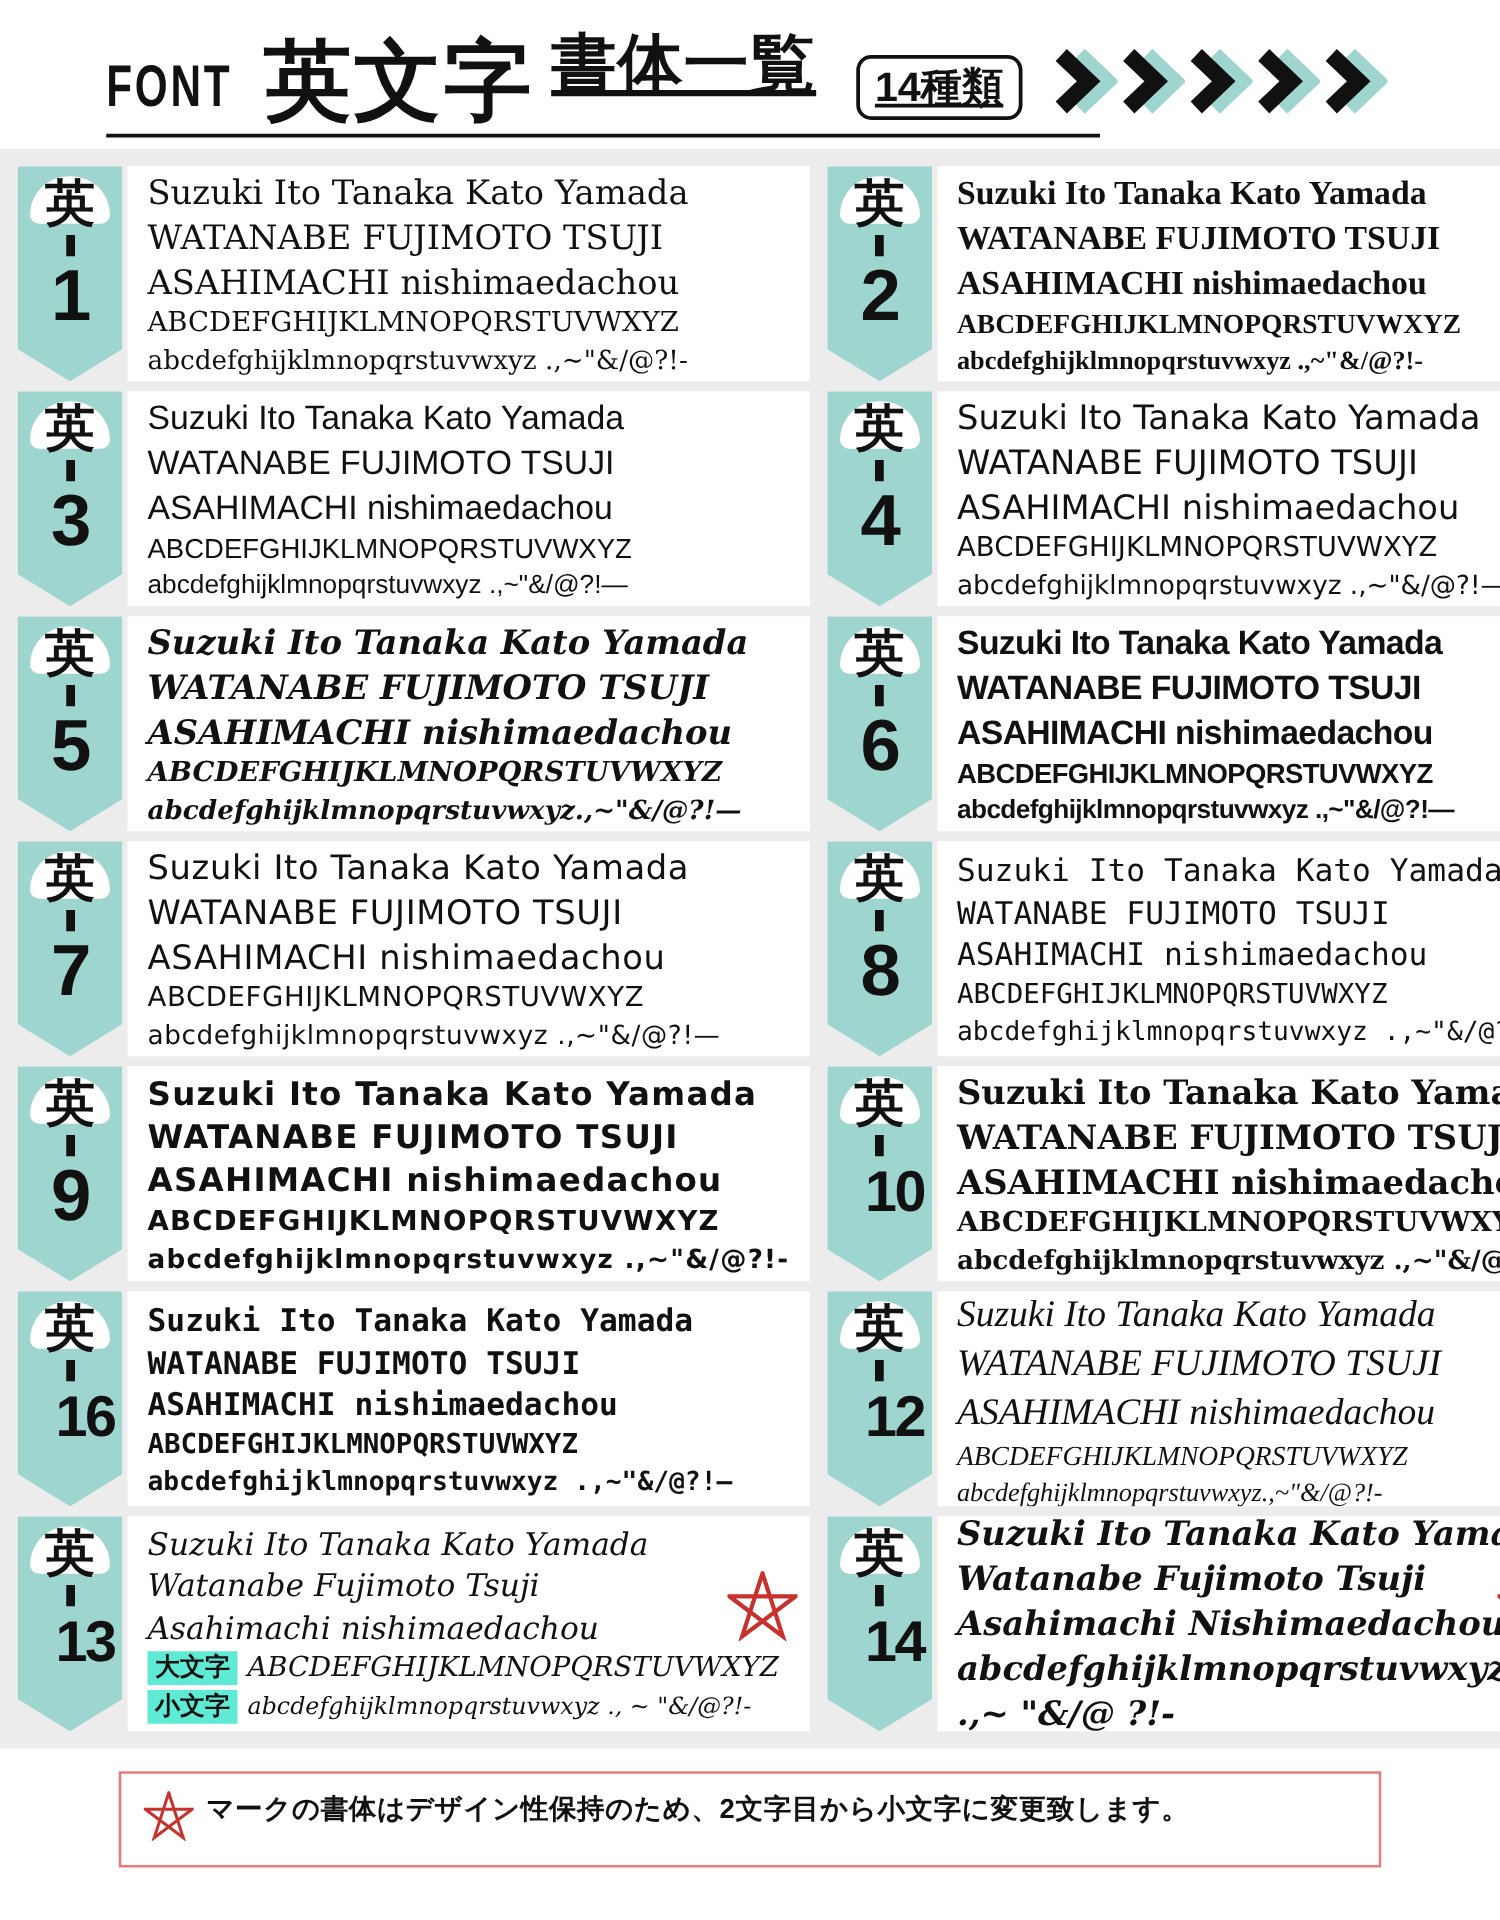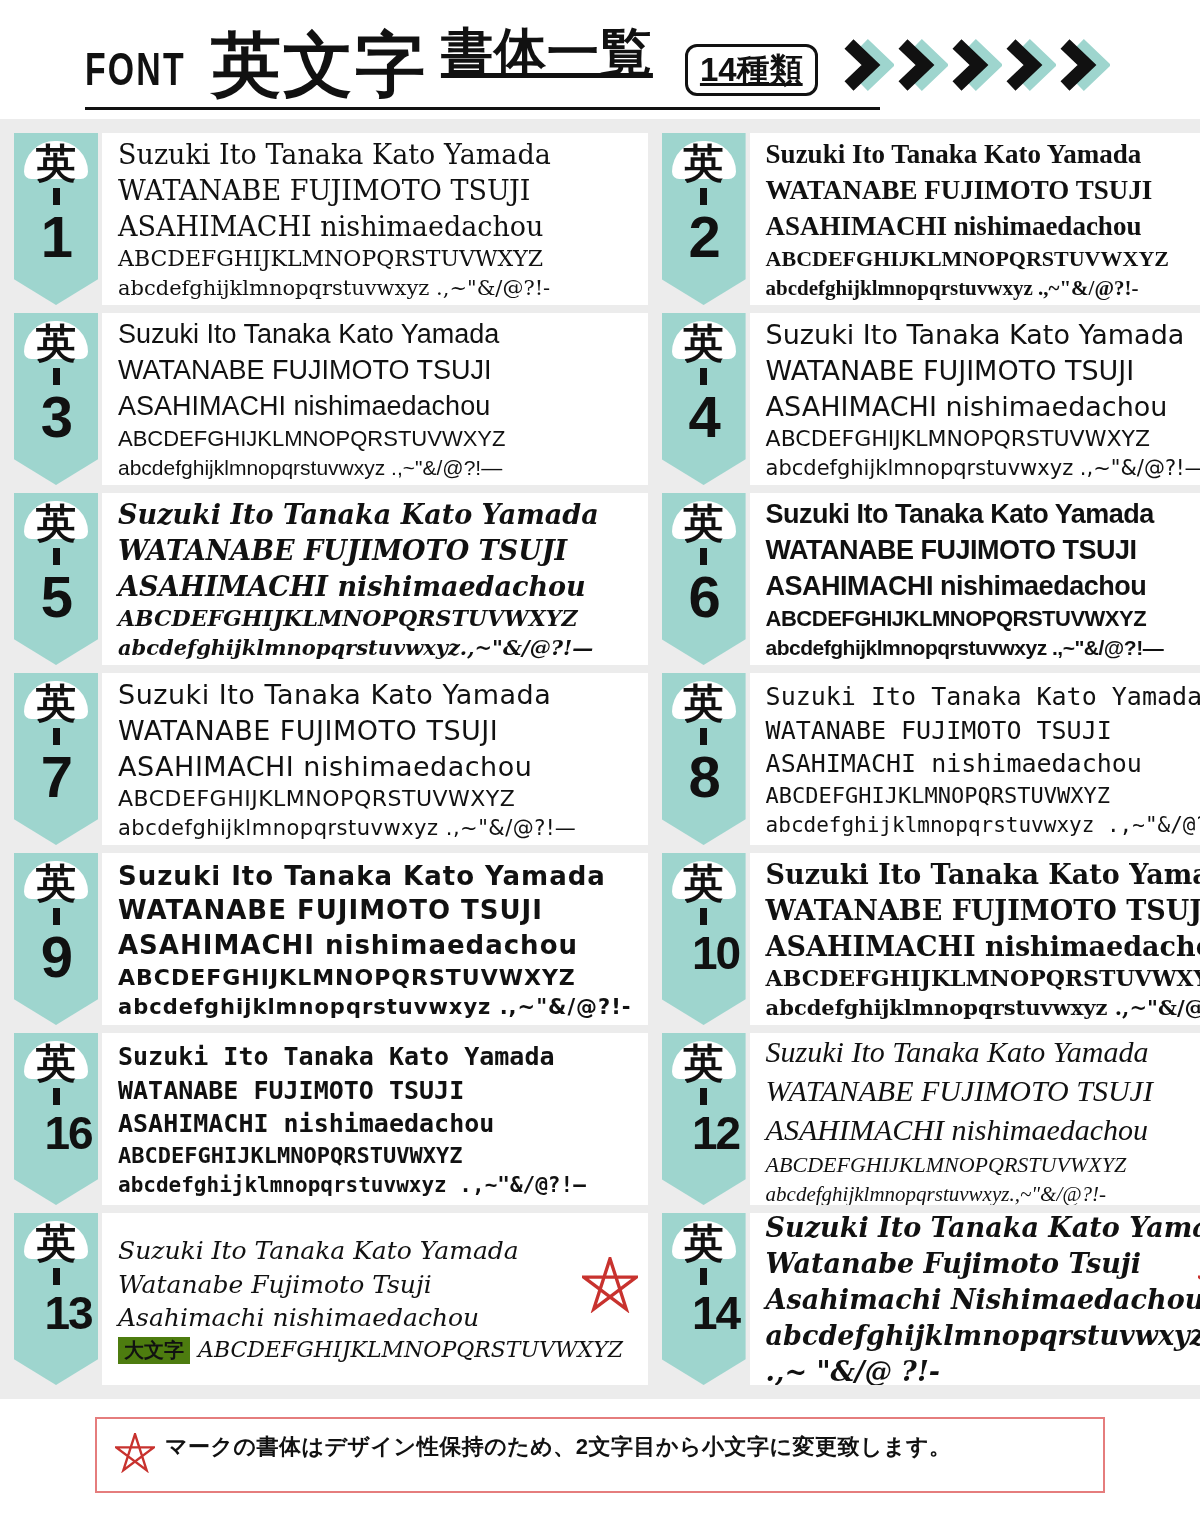--- a/index.html
+++ b/index.html
@@ -45,21 +45,21 @@
     flex:1;background:#fff;padding:10px 16px 8px;position:relative;overflow:hidden;
     display:flex;flex-direction:column;justify-content:center;
   }
   .card p{margin:2px 0;line-height:1.18;white-space:nowrap;}
   .l-main{font-size:27px;}
   .l-caps{font-size:22px;}
   .l-lower{font-size:21px;}
   .lab-row{display:flex;align-items:center;gap:8px;margin:2px 0;white-space:nowrap;}
   .chip{
     font-family:"Liberation Sans",sans-serif;font-style:normal;font-weight:700;
-    font-size:20px;background:#4d7c0f;padding:1px 6px 2px;line-height:1.2;flex:0 0 auto;
+    font-size:20px;background:#5eead4;padding:1px 6px 2px;line-height:1.2;flex:0 0 auto;
   }
   .lab-row .txt{font-size:22px;line-height:1.1;}
   .lab-row.lower .txt{font-size:19px;}
   .card .star-icon{position:absolute;right:10px;top:42%;transform:translateY(-50%);}
   
   .f1{font-family:"DejaVu Serif",serif;}
   .f2{font-family:"Liberation Serif",serif;font-weight:700;}
   .f3{font-family:"Liberation Sans",sans-serif;}
   .f4{font-family:"DejaVu Sans",sans-serif;}
   .f5{font-family:"DejaVu Serif",serif;font-style:italic;font-weight:700;}
@@ -330,20 +330,24 @@
       <div class="badge-num two-digit">13</div>
     </div>
     <div class="card f13">
           <p class="l-main">Suzuki Ito Tanaka Kato Yamada</p>
           <p class="l-main">Watanabe Fujimoto Tsuji</p>
           <p class="l-main">Asahimachi nishimaedachou</p>
           <div class="lab-row">
             <span class="chip">大文字</span>
             <span class="txt">ABCDEFGHIJKLMNOPQRSTUVWXYZ</span>
           </div>
+          <div class="lab-row lower">
+            <span class="chip">小文字</span>
+            <span class="txt">abcdefghijklmnopqrstuvwxyz ., ~ "&amp;/@?!-</span>
+          </div>
   <svg class="star-icon" width="56" height="56" viewBox="0 0 100 100">
     <path d="M50 3 L79 93 L3 36 L97 36 L21 93 Z" fill="none" stroke="#c8322e" stroke-width="6" stroke-linejoin="miter"></path>
   </svg>
 </div>
   </section>
 
   <section class="block">
     <div class="badge">
       <div class="dome"></div>
       <div class="badge-kanji">英</div>

